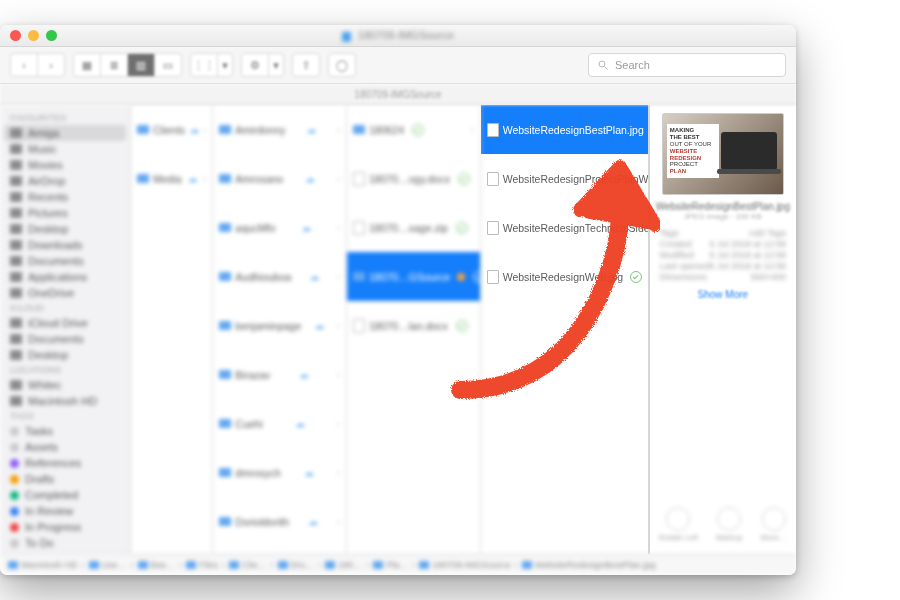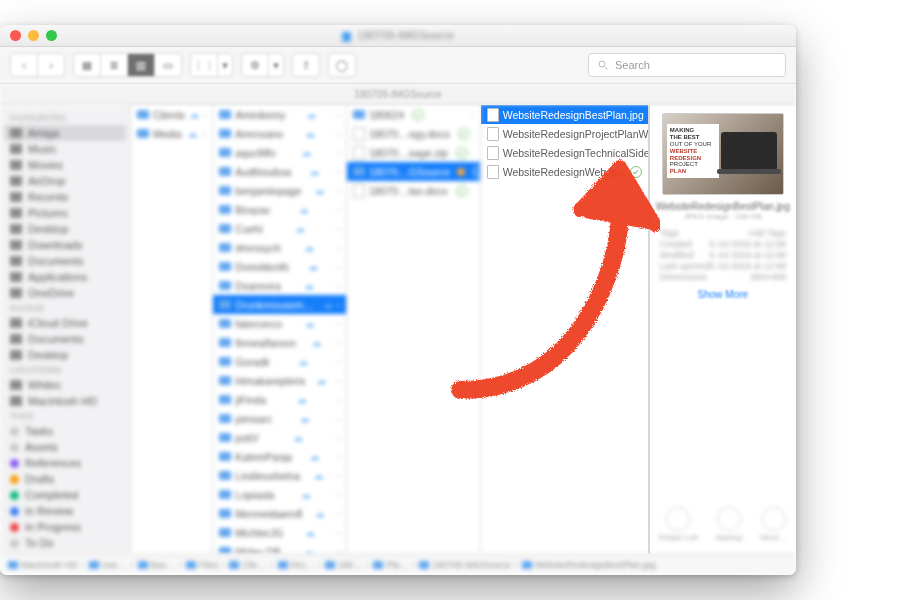--- a/index.html
+++ b/index.html
@@ -52,21 +52,21 @@
   .sidebar{width:130px;background:#f2f2f4;border-right:1px solid var(--border);overflow:hidden;filter:blur(2.2px);padding:6px 0;}
   .side-heading{font-size:9px;text-transform:uppercase;color:#a3a3a3;padding:2px 10px;}
   .side-item{display:flex;align-items:center;gap:6px;padding:2px 10px;color:#575757;font-size:11px;}
   .side-item.sel{background:#d9d9dc;border-radius:3px;margin:0 4px;padding:2px 6px;}
   .side-item .dot{width:9px;height:9px;border-radius:50%;}
   .side-item .glyph{width:12px;height:10px;background:#8b8b8b;border-radius:1px;}
   
   .columns{flex:1;display:flex;min-width:0;}
   .col{border-right:1px solid var(--border);overflow:hidden;display:flex;flex-direction:column;}
   .col.blur{filter:blur(2px);}
-  .col .row{display:flex;align-items:center;padding:2px 6px;font-size:10.5px;color:#5b5b5b;white-space:nowrap;gap:4px;min-height:15px;}
+  .col .row{display:flex;align-items:center;padding:17px 6px;font-size:10.5px;color:#5b5b5b;white-space:nowrap;gap:4px;min-height:15px;}
   .col .row .folder{width:12px;height:9px;background:#62a7f0;border-radius:1px;flex:none;}
   .col .row .file{width:10px;height:12px;background:#fff;border:1px solid #bbb;border-radius:1px;flex:none;}
   .col .row .chev{margin-left:auto;color:#b5b5b5;font-size:9px;}
   .col .row.sel{background:var(--selection);color:#fff;}
   .col .row.sel .chev{color:#e6e6e6;}
   .col .row .sync{width:10px;height:10px;border:1.4px solid #7bc67b;border-radius:50%;position:relative;flex:none;margin-left:4px;}
   .col .row .sync::after{content:"";position:absolute;left:2px;top:3px;width:4px;height:2px;border-left:1.4px solid #7bc67b;border-bottom:1.4px solid #7bc67b;transform:rotate(-45deg);}
   .col .row.sel .sync{border-color:#fff;}
   .col .row.sel .sync::after{border-color:#fff;}
   .col .row .cloud{color:var(--cloud);font-size:10px;flex:none;margin-left:auto;}

